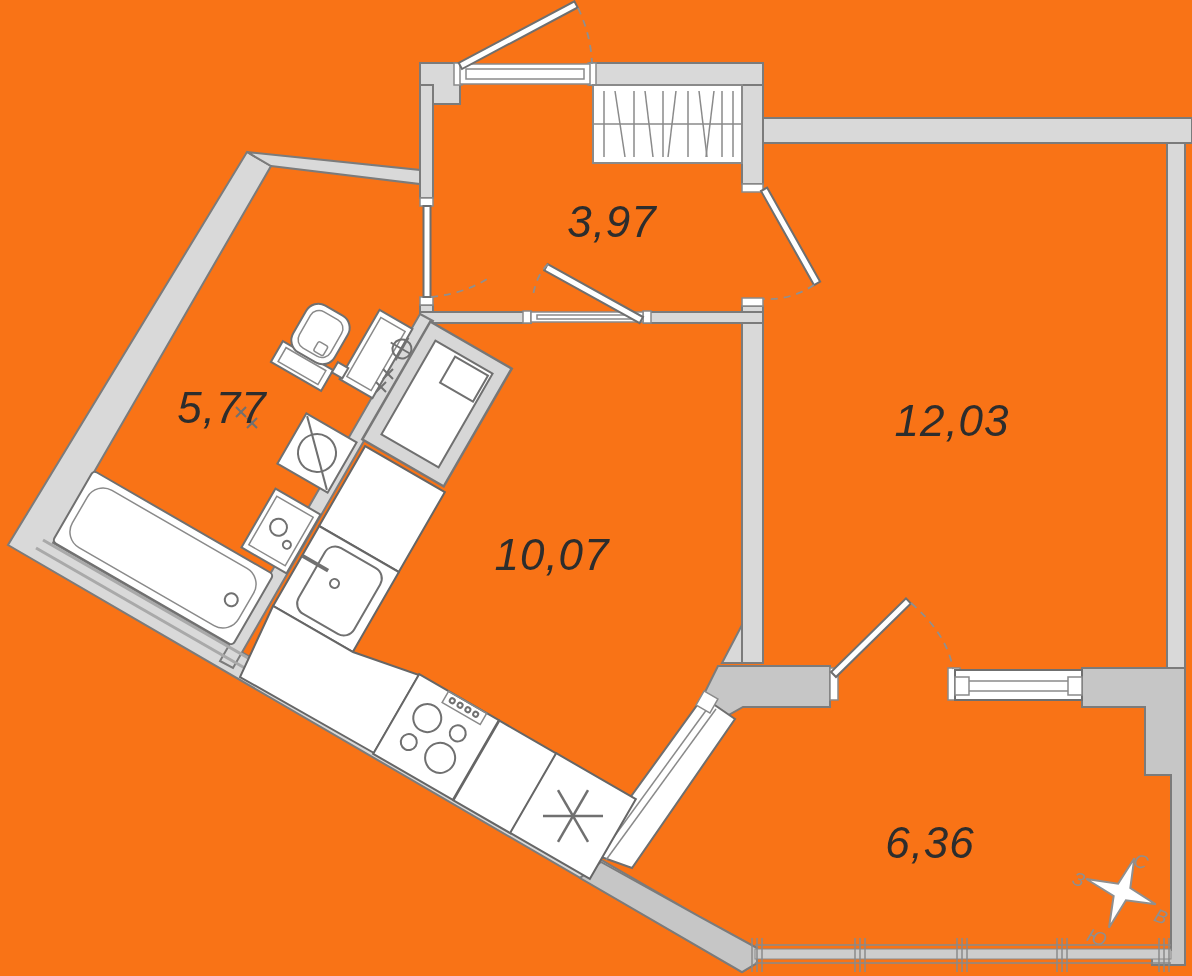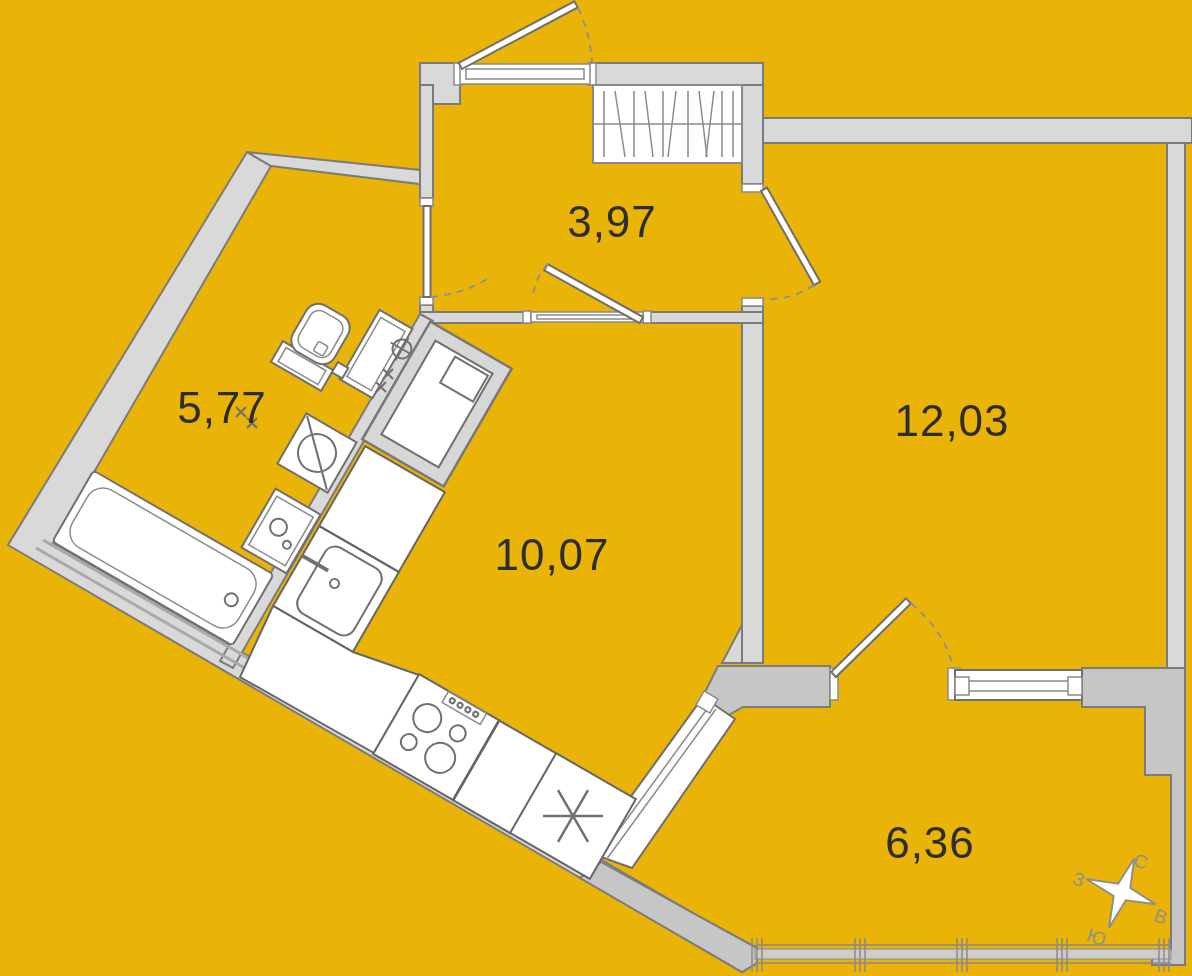--- a/index.html
+++ b/index.html
@@ -1,16 +1,16 @@
 <!DOCTYPE html>
 <html><head>
 <meta charset="utf-8">
 <style>
   html,body{margin:0;padding:0;background:#ffffff;}
-  .plan-wrap{width:1192px;height:976px;background:#eab308;position:relative;overflow:hidden;}
+  .plan-wrap{width:1192px;height:976px;background:#f97316;position:relative;overflow:hidden;font-style:italic;}
   svg{display:block;}
   text.area-label{font-family:"Liberation Sans",sans-serif;font-size:44px;fill:#2d2d2d;letter-spacing:1px;}
   text.compass-label{font-family:"Liberation Sans",sans-serif;font-size:19px;fill:#8f8f8f;}
   .wall{fill:#d9d9d9;stroke:#7b7b7b;stroke-width:2;stroke-linejoin:miter;}
   .wall-dark{fill:#c6c6c6;stroke:#7b7b7b;stroke-width:2;}
   .opening{fill:#ffffff;stroke:#8a8a8a;stroke-width:1.5;}
   .leaf{fill:#ffffff;stroke:#6f6f6f;stroke-width:2;}
   .swing{fill:none;stroke:#8f8f8f;stroke-width:1.8;stroke-dasharray:7 6;}
   .fix{fill:#ffffff;stroke:#707070;stroke-width:2;}
   .fixline{fill:none;stroke:#707070;stroke-width:2;}

